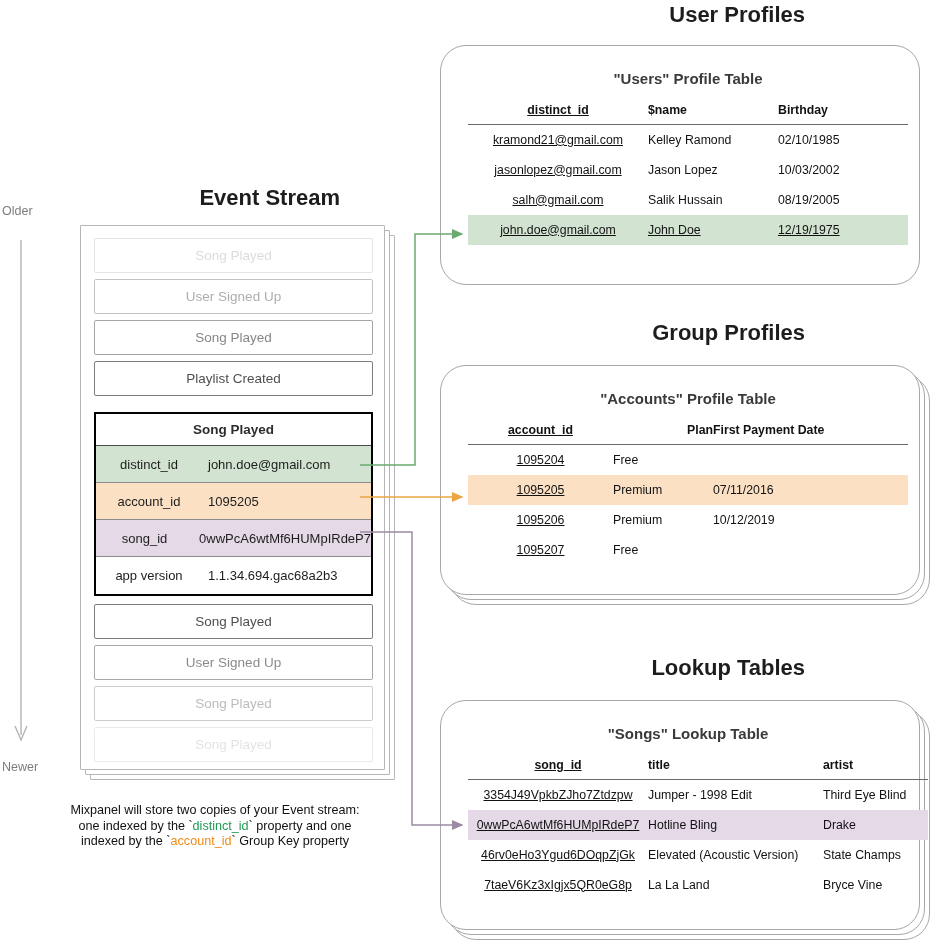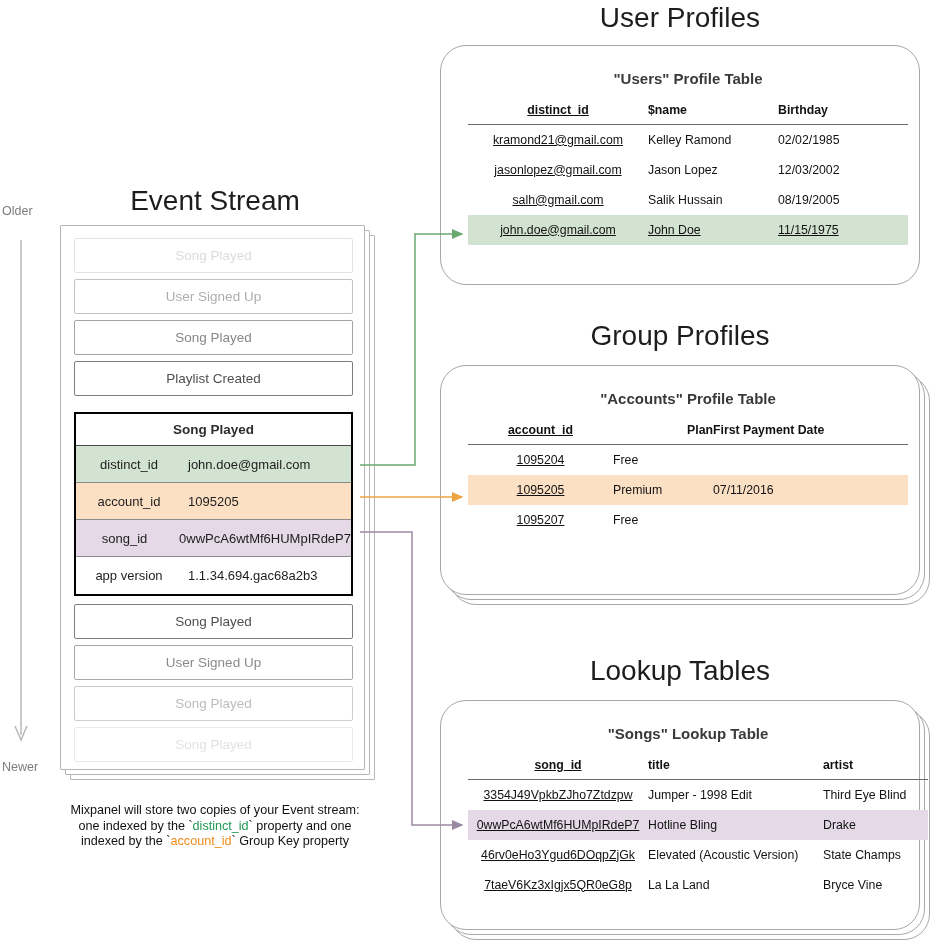--- a/index.html
+++ b/index.html
@@ -12,36 +12,37 @@
     position: relative;
     width: 941px;
     height: 951px;
     overflow: hidden;
     background: #ffffff;
   }
 
   
   .section-title {
     position: absolute;
-    font-size: 28px;
+    font-size: 22px;
     color: #1d1d1d;
-    font-weight: 400;
-    text-align: center;
+    font-weight: 700;
+    text-align: right;
     white-space: nowrap;
     letter-spacing: 0px;
   }
 
   
   #event-stream-title { left: 90px; top: 185px; width: 250px; }
 
   .stream-stack {
     position: absolute;
     border: 1.6px solid #b6b6b6;
     background: #ffffff;
     border-radius: 1px;
+    margin-left: 20px;
   }
   #stream-shadow-2 { left: 70px; top: 235px; width: 305px; height: 545px; }
   #stream-shadow-1 { left: 65px; top: 230px; width: 305px; height: 545px; }
   #stream-main {
     left: 60px; top: 225px; width: 305px; height: 545px;
     z-index: 3;
   }
 
   .ev {
     position: absolute;
@@ -271,36 +272,36 @@
           <tr>
             <th style="text-align: center;">distinct_id</th>
             <th class="plain" style="text-decoration: none;">$name</th>
             <th class="plain" style="text-decoration: none;">Birthday</th>
           </tr>
         </thead>
         <tbody>
           <tr>
             <td class="key-cell" style="text-decoration: none;"><span style="text-decoration: underline;">kramond21@gmail.com</span></td>
             <td>Kelley Ramond</td>
-            <td>02/02/1985</td>
+            <td>02/10/1985</td>
           </tr>
           <tr>
             <td class="key-cell" style="text-decoration: none;"><span style="text-decoration: underline;">jasonlopez@gmail.com</span></td>
             <td>Jason Lopez</td>
-            <td>12/03/2002</td>
+            <td>10/03/2002</td>
           </tr>
           <tr>
             <td class="key-cell" style="text-decoration: none;"><span style="text-decoration: underline;">salh@gmail.com</span></td>
             <td>Salik Hussain</td>
             <td>08/19/2005</td>
           </tr>
           <tr class="hl-green">
             <td class="key-cell" style="text-decoration: none;"><span style="text-decoration: underline;">john.doe@gmail.com</span></td>
             <td>John Doe</td>
-            <td>11/15/1975</td>
+            <td>12/19/1975</td>
           </tr>
         </tbody>
       </table>
   </div>
 
   <div class="section-title" id="group-title">Group Profiles</div>
   <div class="panel-stack" id="groups-s2"></div>
   <div class="panel-stack" id="groups-s1"></div>
   <div class="panel" id="groups-panel"></div>
   <div id="groups-inner" style="z-index:5">
@@ -323,20 +324,25 @@
             <td class="key-cell" style="text-decoration: none;"><span style="text-decoration: underline;">1095204</span></td>
             <td>Free</td>
             <td></td>
           </tr>
           <tr class="hl-orange">
             <td class="key-cell" style="text-decoration: none;"><span style="text-decoration: underline;">1095205</span></td>
             <td>Premium</td>
             <td>07/11/2016</td>
           </tr>
           <tr>
+            <td class="key-cell" style="text-decoration: none;"><span style="text-decoration: underline;">1095206</span></td>
+            <td>Premium</td>
+            <td>10/12/2019</td>
+          </tr>
+          <tr>
             <td class="key-cell" style="text-decoration: none;"><span style="text-decoration: underline;">1095207</span></td>
             <td>Free</td>
             <td></td>
           </tr>
         </tbody>
       </table>
   </div>
 
   <div class="section-title" id="lookup-title">Lookup Tables</div>
   <div class="panel-stack" id="lookup-s2"></div>

